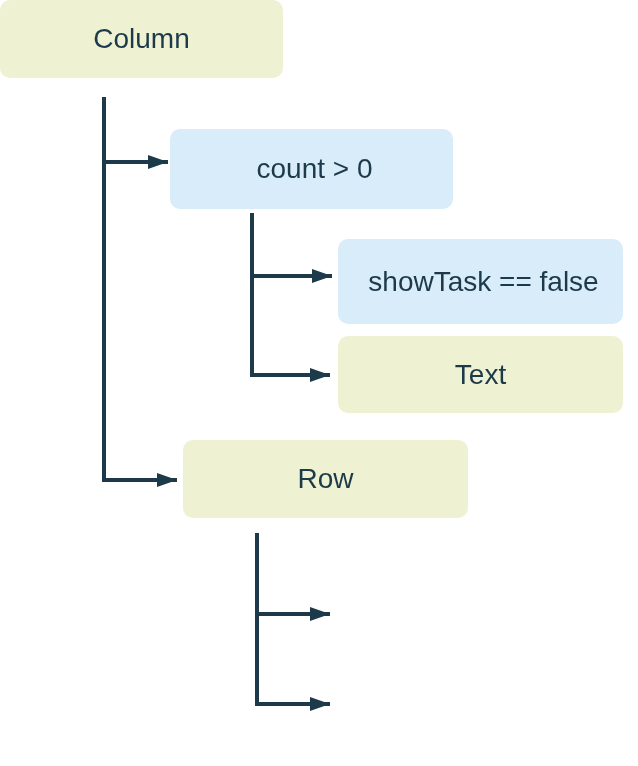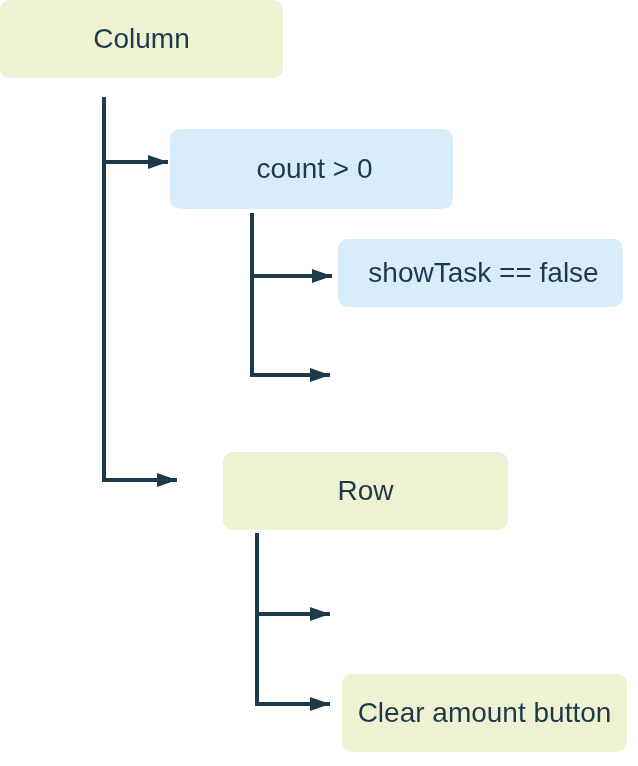--- a/index.html
+++ b/index.html
@@ -48,23 +48,23 @@
     font-size: 28px;
     line-height: 1.28;
     color: var(--text);
     padding: 4px 14px;
   }
   .node.yellow { background: var(--node-yellow); justify-content: center; }
   .node.blue   { background: var(--node-blue); padding-left: 20px; }
 
   .node-column       { left: 0;     top: 7;   width: 283px; height: 78px; }
   .node-count        { left: 170px; top: 129px; width: 283px; height: 80px; }
-  .node-showtask     { left: 338px; top: 239px; width: 285px; height: 68px; }
+  .node-showtask     { left: 338px; top: 239px; width: 285px; height: 85px; }
   .node-text         { left: 338px; top: 336px; width: 285px; height: 77px; }
-  .node-row          { left: 183px; top: 452px; width: 285px; height: 78px; margin-left: 40px; }
+  .node-row          { left: 183px; top: 440px; width: 285px; height: 78px; }
   .node-add-one      { left: 342px; top: 574px; width: 285px; height: 77px; }
   .node-clear-amount { left: 342px; top: 674px; width: 285px; height: 78px; }
 </style>
 </head>
 <body>
 
 <div class="canvas">
 
   <svg class="connectors" viewBox="0 0 638 766" xmlns="http://www.w3.org/2000/svg">
     <defs>
@@ -85,23 +85,23 @@
   </div>
 
   <div class="node blue node-count">
     <span>count &gt; 0</span>
   </div>
 
   <div class="node blue node-showtask">
     <span>showTask == false</span>
   </div>
 
+  <div class="node yellow node-text">
+    <span>Text</span>
+  </div>
 
   <div class="node yellow node-row">
     <span>Row</span>
   </div>
 
 
-  <div class="node yellow node-clear-amount">
-    <span>Clear amount button</span>
-  </div>
 
 </div>
 
 </body></html>

